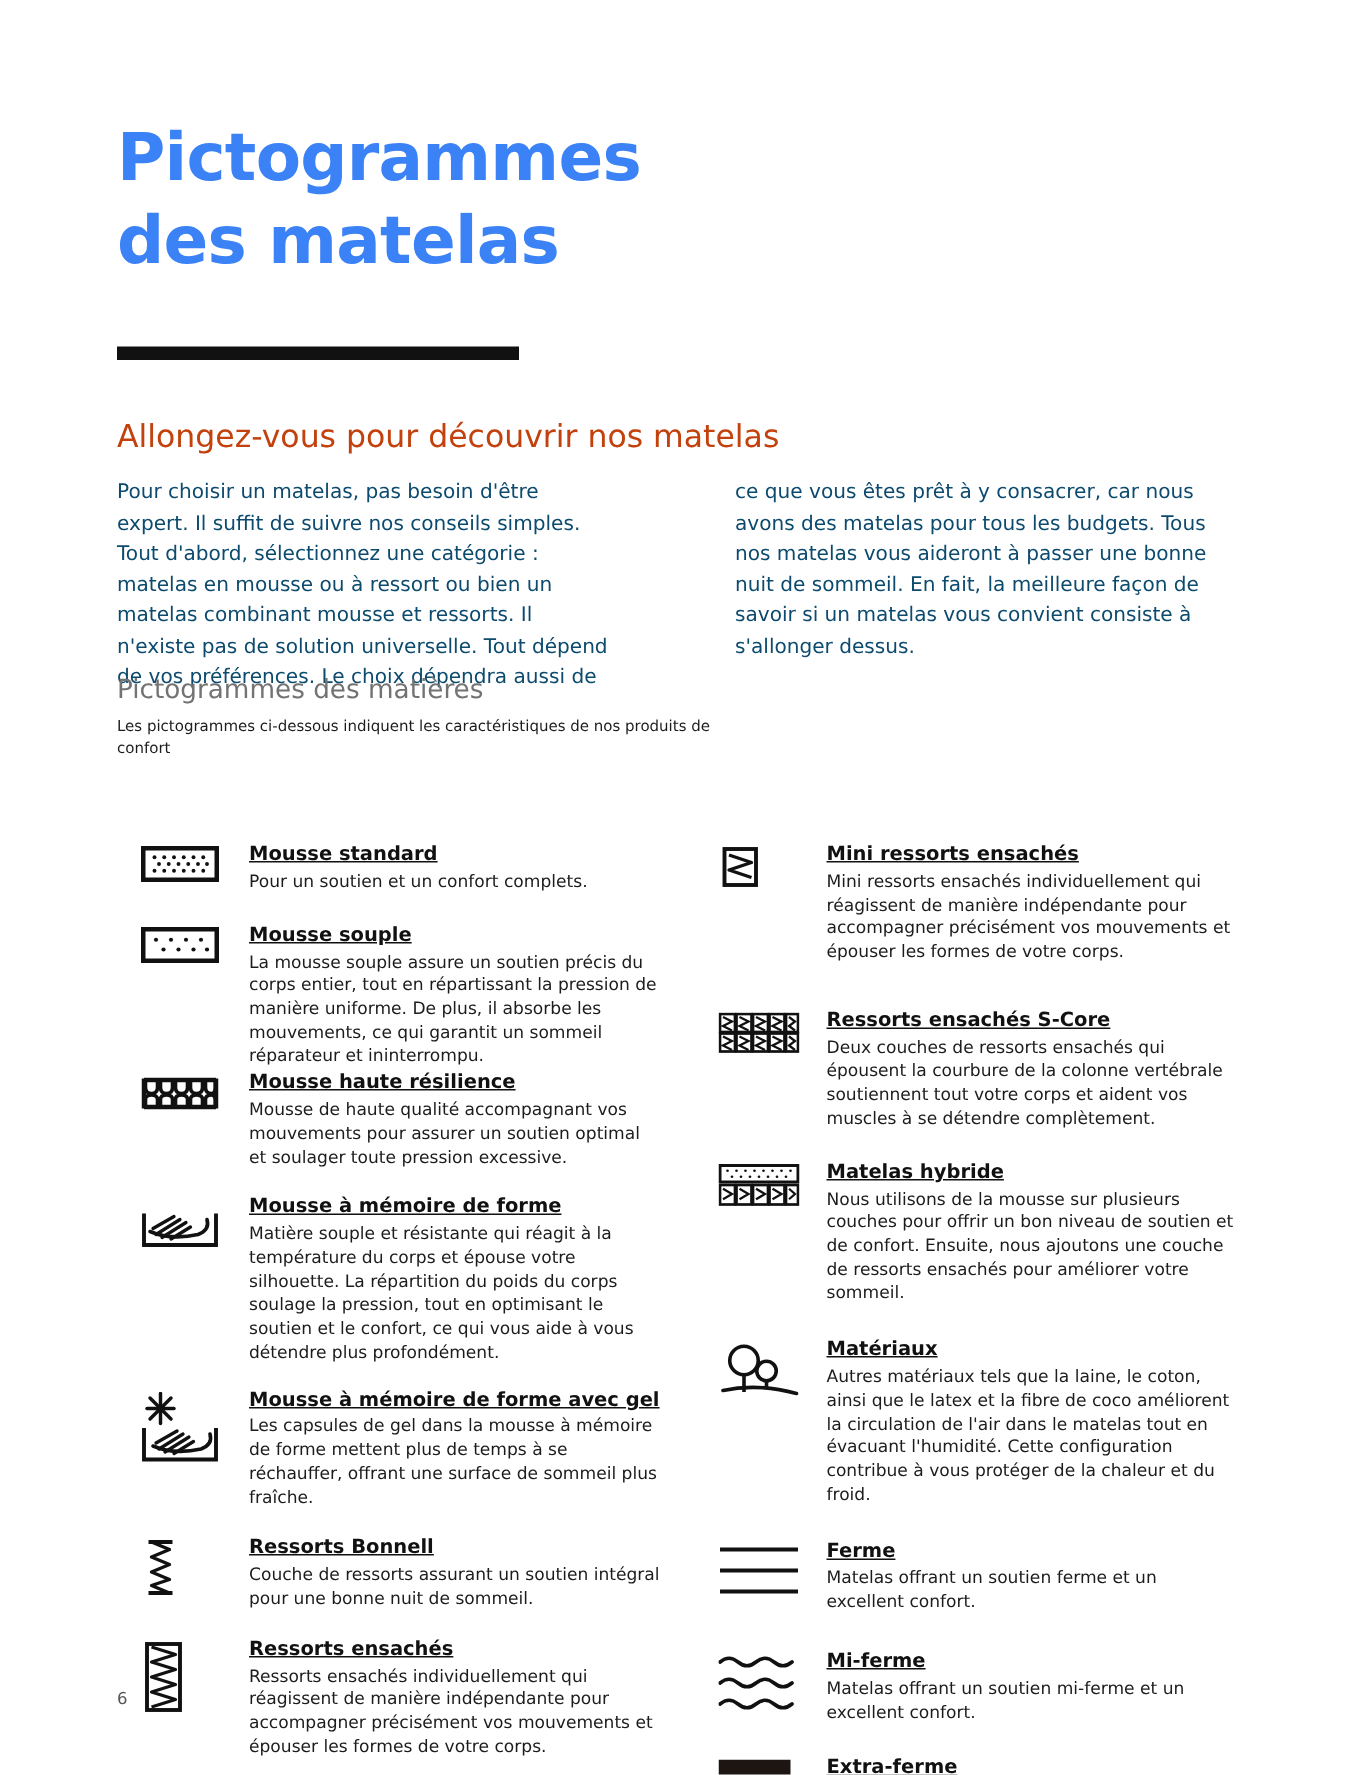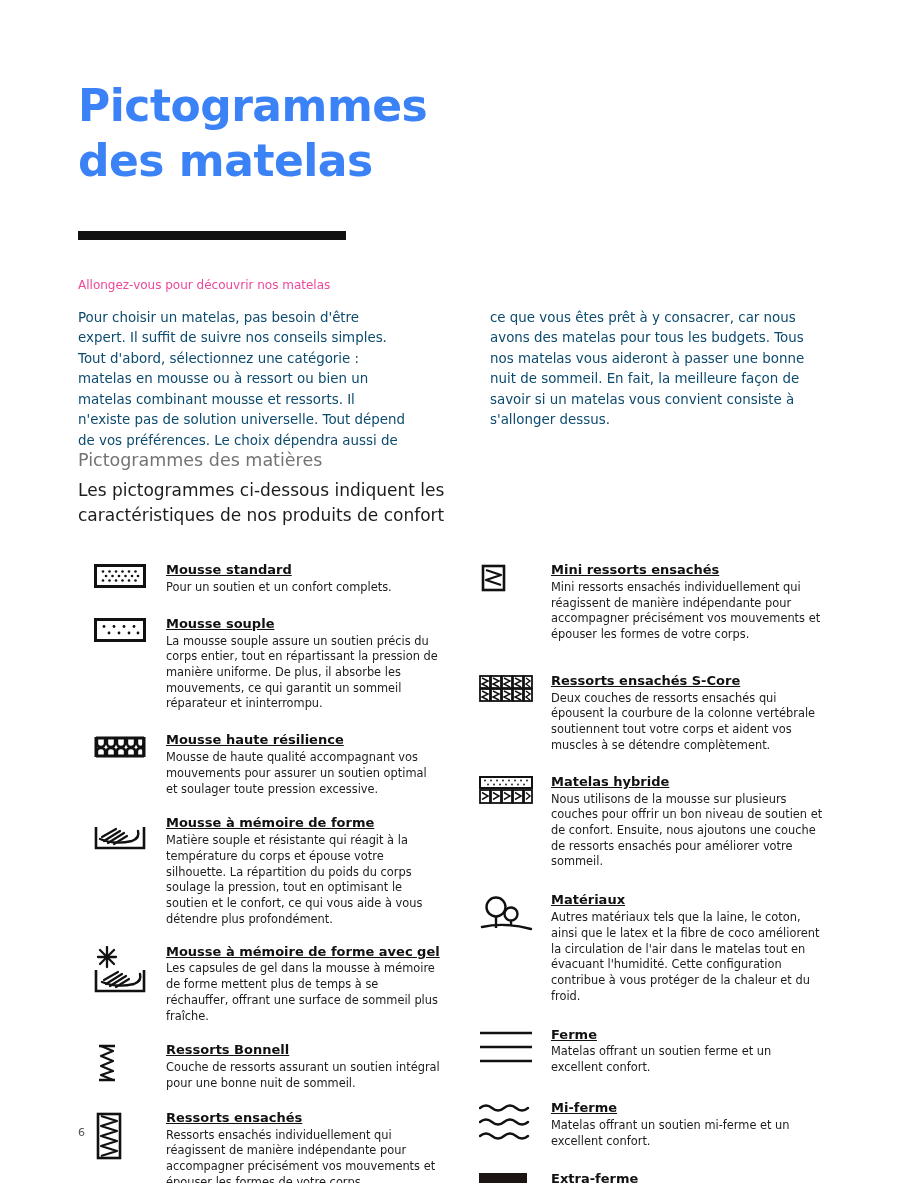--- a/index.html
+++ b/index.html
@@ -46,23 +46,23 @@
   }
 
   
   .intro {
     position: absolute;
     left: 78px;
     top: 278px;
     width: 742px;
   }
   .intro-heading {
-    font-size: 12px;
+    font-size: 21px;
     font-weight: 400;
-    color: #ec4899;
+    color: #c2410c;
     margin: 0 0 14px 0;
     line-height: 1.3;
   }
   .intro-cols {
     display: flex;
     gap: 82px;
   }
   .intro-col {
     width: 375px;
     font-size: 13.4px;
@@ -78,21 +78,21 @@
     top: 450px;
     width: 420px;
   }
   .section-title {
     font-size: 17.5px;
     font-weight: 400;
     color: #737373;
     margin: 0 0 8px 0;
   }
   .section-sub {
-    font-size: 17px;
+    font-size: 10px;
     line-height: 1.45;
     color: #1c1c1c;
     margin: 0;
   }
 
   
   .picto-wrap {
     position: absolute;
     left: 78px;
     top: 562px;
@@ -226,21 +226,21 @@
                 <circle cx="44" cy="15" r="1.4"></circle>
             </g>
           </svg>
         </div>
         <div class="picto-text">
           <p class="picto-name">Mousse souple</p>
           <p class="picto-desc">La mousse souple assure un soutien précis du corps entier, tout en répartissant la pression de manière uniforme. De plus, il absorbe les mouvements, ce qui garantit un sommeil réparateur et ininterrompu.</p>
         </div>
       </div>
 
-      <div class="picto-item" style="margin-top:20px">
+      <div class="picto-item" style="margin-top:2px">
         <div class="picto-icon">
           <svg width="52" height="26" viewBox="0 0 52 26">
             <path d="M2 4 H50 M2 22 H50" stroke="#111" stroke-width="3" fill="none"></path>
             <path d="M3 4 V9 Q3 13 7 13 Q11 13 11 9 V4" stroke="#111" stroke-width="2.4" fill="none"></path>
             <path d="M13 4 V9 Q13 13 17 13 Q21 13 21 9 V4" stroke="#111" stroke-width="2.4" fill="none"></path>
             <path d="M23 4 V9 Q23 13 27 13 Q31 13 31 9 V4" stroke="#111" stroke-width="2.4" fill="none"></path>
             <path d="M33 4 V9 Q33 13 37 13 Q41 13 41 9 V4" stroke="#111" stroke-width="2.4" fill="none"></path>
             <path d="M43 4 V9 Q43 13 47 13 Q49.5 13 49.5 9 V4" stroke="#111" stroke-width="2.4" fill="none"></path>
             <path d="M3 22 V17 Q3 14 7 14 Q11 14 11 17 V22" stroke="#111" stroke-width="2.4" fill="none"></path>
             <path d="M13 22 V17 Q13 14 17 14 Q21 14 21 17 V22" stroke="#111" stroke-width="2.4" fill="none"></path>

